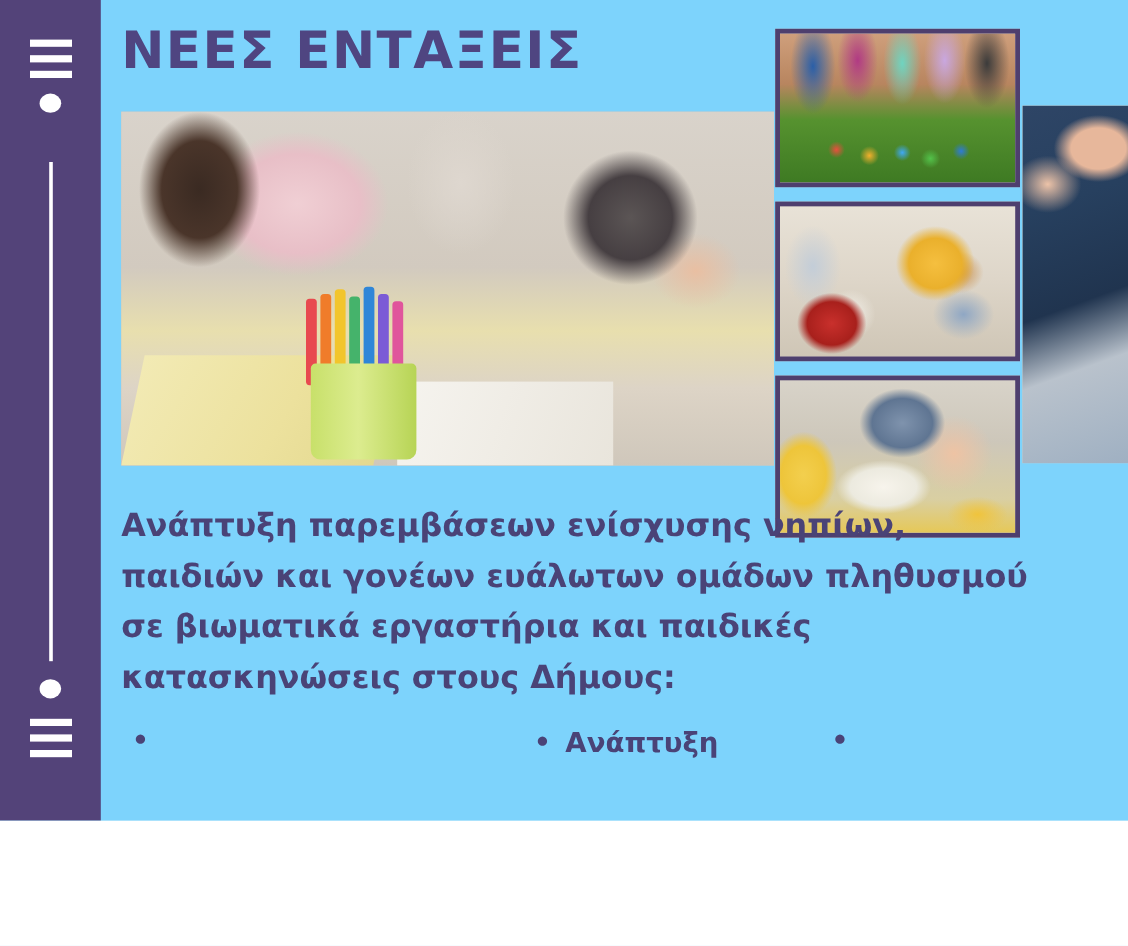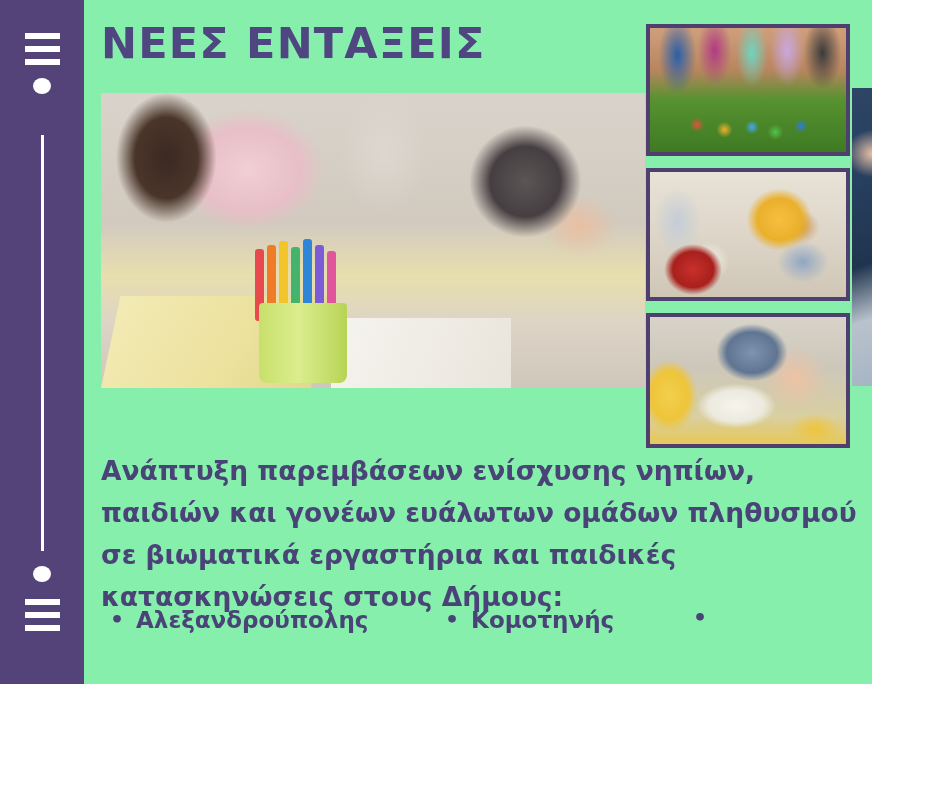--- a/index.html
+++ b/index.html
@@ -16,25 +16,24 @@
   .poster {
     position: relative;
     width: 940px;
     height: 788px;
     background: #ffffff;
   }
   
   .panel {
     position: absolute;
     left: 0; top: 0;
-    width: 824px;
+    width: 940px;
     height: 684px;
-    background: #86efac;
+    background: #7dd3fc;
     overflow: hidden;
-    padding-left: 48px;
   }
   
   .sidebar {
     position: absolute;
     left: 0; top: 0;
     width: 84px;
     height: 684px;
     background: #534379;
   }
   .bar {
@@ -204,21 +203,20 @@
   
   .body-text {
     position: absolute;
     left: 101px;
     top: 418px;
     width: 760px;
     font-size: 26.5px;
     line-height: 42px;
     font-weight: bold;
     color: #4a4377;
-    margin-top: 32px;
   }
   .bullets {
     position: absolute;
     left: 110px;
     top: 607px;
     width: 800px;
     display: flex;
     align-items: flex-start;
   }
   .bullet {
@@ -300,25 +298,24 @@
 
     <div class="photo photo-t3 thumb">
       <div class="ph-inner"></div>
     </div>
 
     <div class="body-text">Ανάπτυξη παρεμβάσεων ενίσχυσης νηπίων, παιδιών και γονέων ευάλωτων ομάδων πληθυσμού σε βιωματικά εργαστήρια και παιδικές κατασκηνώσεις στους Δήμους:</div>
 
     <div class="bullets">
       <div class="bullet b-1">
         <span class="mark">•</span>
-        <span>Αλεξανδρούπολης</span>
       </div>
       <div class="bullet b-2">
         <span class="mark">•</span>
-        <span>Κομοτηνής</span>
+        <span>Ανάπτυξη</span>
       </div>
       <div class="bullet b-3">
         <span class="mark">•</span>
       </div>
     </div>
 
   </div>
 
   <div class="footer">
 

